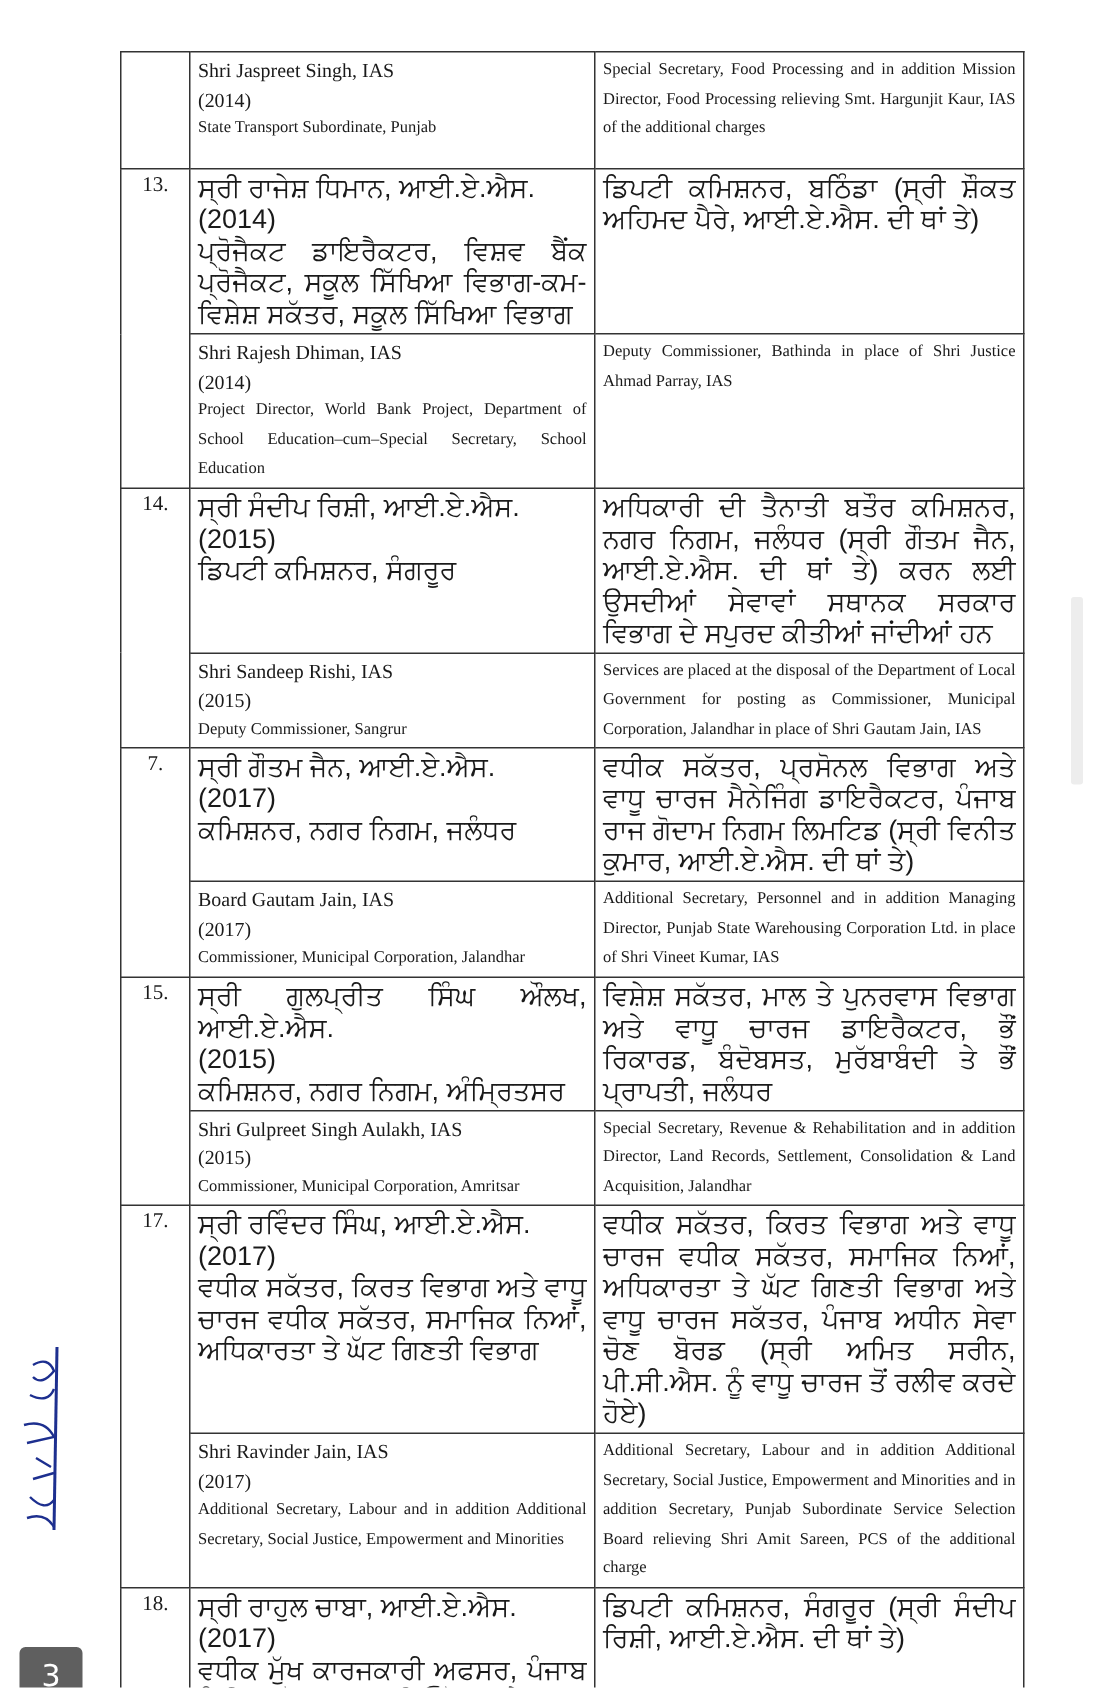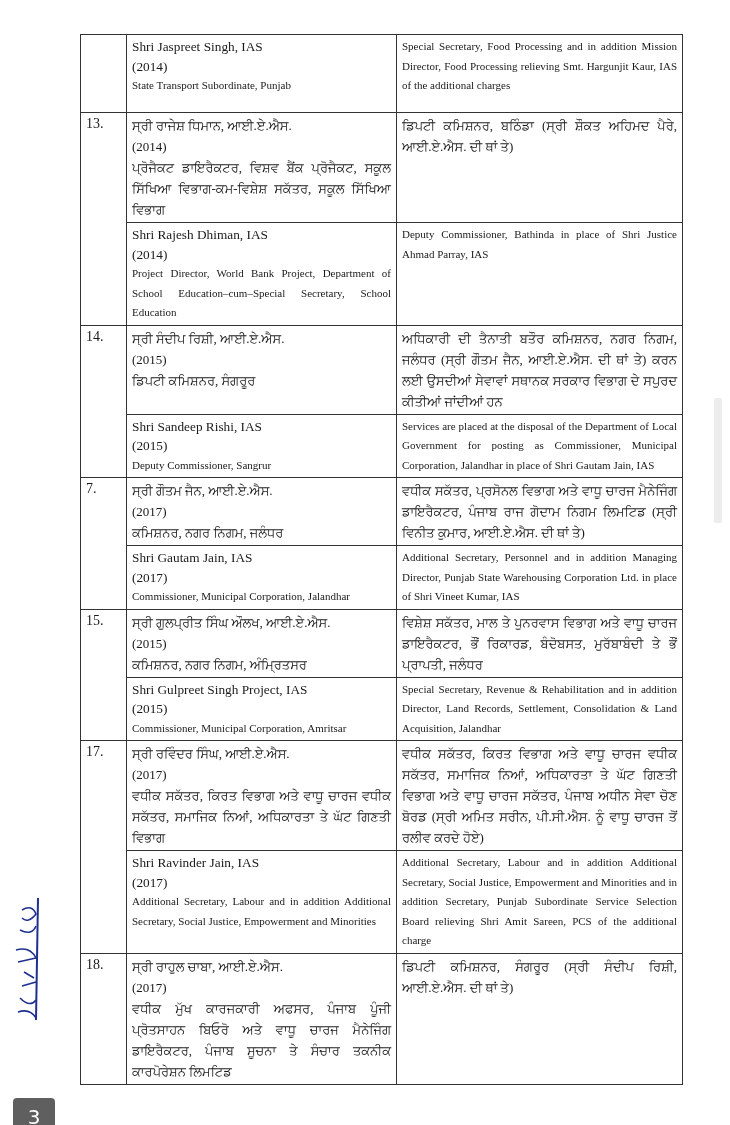--- a/index.html
+++ b/index.html
@@ -11,24 +11,24 @@
     .page-table {
       position: absolute; left: 80px; top: 34px; width: 562px;
       border-collapse: collapse; table-layout: fixed;
     }
     .page-table td {
       border: 1.3px solid #333; vertical-align: top; padding: 2px 5px 2px 5px;
     }
     .col-num { width: 46px; }
     .col-from { width: 270px; }
     .col-to { width: 286px; }
-    .num { font-family: "Liberation Serif", serif; font-size: 14px; padding-top: 3px !important; }
+    .num { text-align: center; font-family: "Liberation Serif", serif; font-size: 14px; padding-top: 3px !important; }
     .line { font-family: "Liberation Serif", serif; font-size: 13.3px; line-height: 19.5px; }
     .en { font-family: "Liberation Serif", serif; font-size: 11px; line-height: 19.5px; text-align: justify; }
-    .pa { font-family: Liberation Serif, serif; font-size: 13px; line-height: 21px; text-align: justify; }
+    .pa { font-family: Liberation Sans, sans-serif; font-size: 18px; line-height: 21px; text-align: justify; }
     .scrollbar {
       position: absolute; left: 714px; top: 398px; width: 8px; height: 125px;
       background: #ededed; border-radius: 2px;
     }
     .page-badge {
       position: absolute; left: 13px; top: 1098px; width: 42px; height: 32px;
       background: #5f5f5f; color: #fff; border-radius: 4px 4px 0 0;
       font-family: "DejaVu Sans", sans-serif; font-size: 20px; text-align: center; line-height: 38px;
     }
     .signature { position: absolute; left: 8px; top: 890px; width: 52px; height: 140px; }
@@ -106,21 +106,21 @@
         <div class="pa">ਸ੍ਰੀ ਗੌਤਮ ਜੈਨ, ਆਈ.ਏ.ਐਸ.</div>
         <div class="pa">(2017)</div>
         <div class="pa">ਕਮਿਸ਼ਨਰ, ਨਗਰ ਨਿਗਮ, ਜਲੰਧਰ</div>
       </td>
       <td>
         <div class="pa">ਵਧੀਕ ਸਕੱਤਰ, ਪ੍ਰਸੋਨਲ ਵਿਭਾਗ ਅਤੇ ਵਾਧੂ ਚਾਰਜ ਮੈਨੇਜਿੰਗ ਡਾਇਰੈਕਟਰ, ਪੰਜਾਬ ਰਾਜ ਗੋਦਾਮ ਨਿਗਮ ਲਿਮਟਿਡ (ਸ੍ਰੀ ਵਿਨੀਤ ਕੁਮਾਰ, ਆਈ.ਏ.ਐਸ. ਦੀ ਥਾਂ ਤੇ)</div>
       </td>
     </tr>
     <tr>
       <td>
-        <div class="line">Shri Gautam Jain, IAS</div>
+        <div class="line">Board Gautam Jain, IAS</div>
         <div class="line">(2017)</div>
         <div class="en">Commissioner, Municipal Corporation, Jalandhar</div>
       </td>
       <td>
         <div class="en">Additional Secretary, Personnel and in addition Managing Director, Punjab State Warehousing Corporation Ltd. in place of Shri Vineet Kumar, IAS</div>
       </td>
     </tr>
 
     <tr>
       <td class="num" rowspan="2">15.</td>
@@ -128,21 +128,21 @@
         <div class="pa">ਸ੍ਰੀ ਗੁਲਪ੍ਰੀਤ ਸਿੰਘ ਔਲਖ, ਆਈ.ਏ.ਐਸ.</div>
         <div class="pa">(2015)</div>
         <div class="pa">ਕਮਿਸ਼ਨਰ, ਨਗਰ ਨਿਗਮ, ਅੰਮ੍ਰਿਤਸਰ</div>
       </td>
       <td>
         <div class="pa">ਵਿਸ਼ੇਸ਼ ਸਕੱਤਰ, ਮਾਲ ਤੇ ਪੁਨਰਵਾਸ ਵਿਭਾਗ ਅਤੇ ਵਾਧੂ ਚਾਰਜ ਡਾਇਰੈਕਟਰ, ਭੌਂ ਰਿਕਾਰਡ, ਬੰਦੋਬਸਤ, ਮੁਰੱਬਾਬੰਦੀ ਤੇ ਭੌਂ ਪ੍ਰਾਪਤੀ, ਜਲੰਧਰ</div>
       </td>
     </tr>
     <tr>
       <td>
-        <div class="line">Shri Gulpreet Singh Project, IAS</div>
+        <div class="line">Shri Gulpreet Singh Aulakh, IAS</div>
         <div class="line">(2015)</div>
         <div class="en">Commissioner, Municipal Corporation, Amritsar</div>
       </td>
       <td>
         <div class="en">Special Secretary, Revenue &amp; Rehabilitation and in addition Director, Land Records, Settlement, Consolidation &amp; Land Acquisition, Jalandhar</div>
       </td>
     </tr>
 
     <tr>
       <td class="num" rowspan="2">17.</td>

